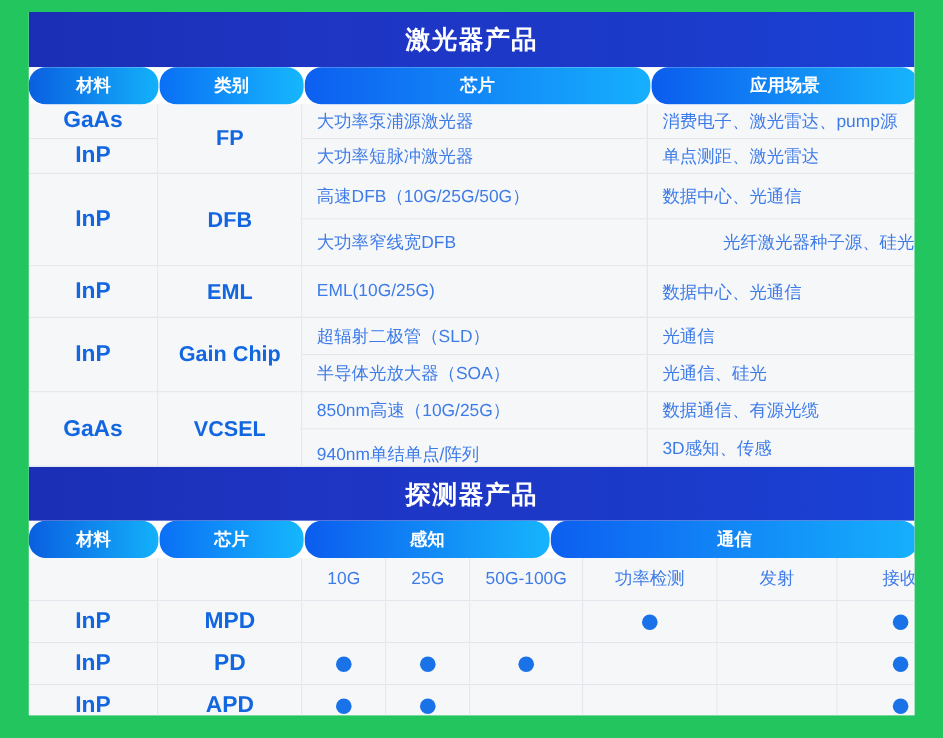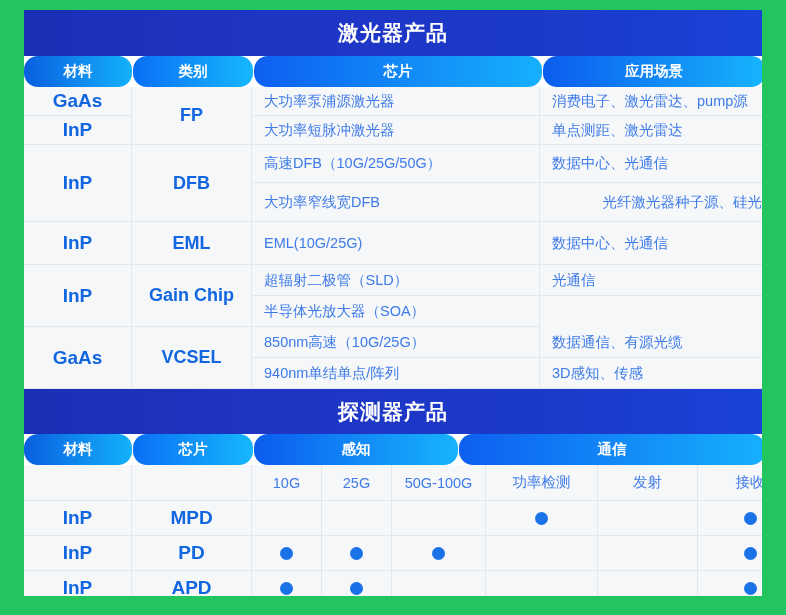--- a/index.html
+++ b/index.html
@@ -242,20 +242,23 @@
               <span class="chip-txt">超辐射二极管（SLD）</span>
             </div>
             <div class="cell lft w-app noborderR" style="height:31px;">
               <span class="app-txt">光通信</span>
             </div>
           </div>
           <div class="row">
             <div class="cell lft w-chip" style="height:31px;">
               <span class="chip-txt">半导体光放大器（SOA）</span>
             </div>
+            <div class="cell lft w-app noborderR" style="height:31px;">
+              <span class="app-txt">光通信、硅光</span>
+            </div>
           </div>
         </div>
       </div>
 
       <div class="group">
         <div class="cell ctr w-mat" style="height:62px;">
           <span class="mat">GaAs</span>
         </div>
         <div class="cell ctr w-cat" style="height:62px;">
           <span class="cat">VCSEL</span>
@@ -263,21 +266,21 @@
         <div class="stack">
           <div class="row">
             <div class="cell lft w-chip" style="height:31px;">
               <span class="chip-txt">850nm高速（10G/25G）</span>
             </div>
             <div class="cell lft w-app noborderR" style="height:31px;">
               <span class="app-txt">数据通信、有源光缆</span>
             </div>
           </div>
           <div class="row">
-            <div class="cell lft w-chip" style="height:31px;">
+            <div class="cell lft w-chip" style="height:31px;align-items:flex-end;">
               <span class="chip-txt">940nm单结单点/阵列</span>
             </div>
             <div class="cell lft w-app noborderR" style="height:31px;">
               <span class="app-txt">3D感知、传感</span>
             </div>
           </div>
         </div>
       </div>
 
     </div>

